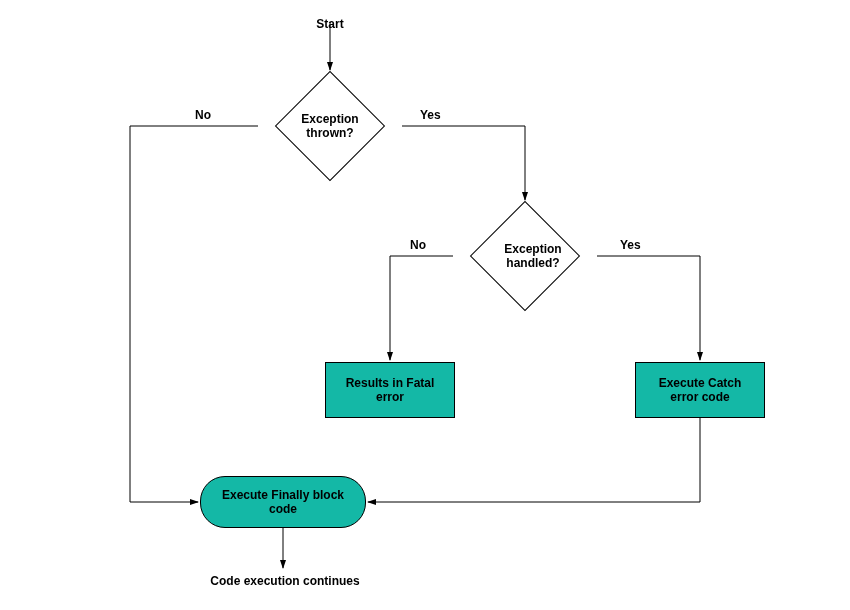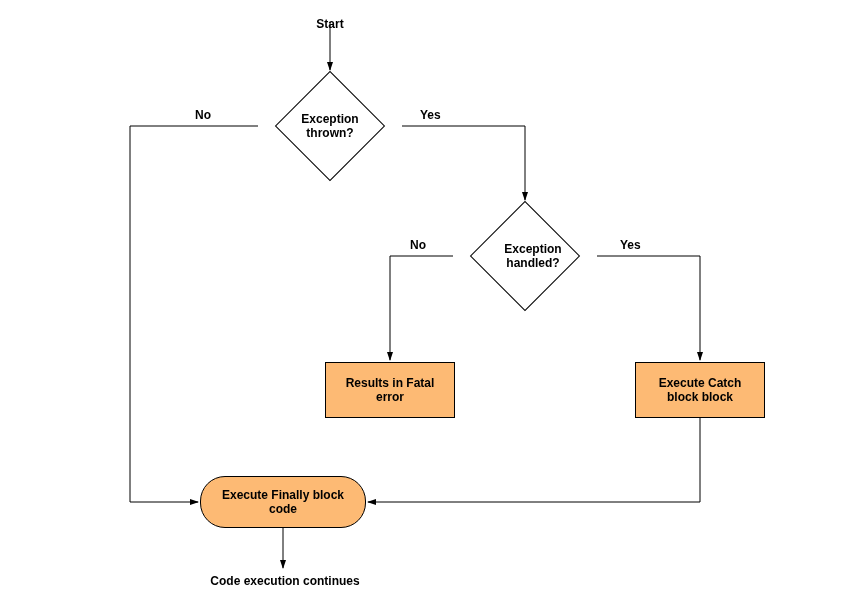--- a/index.html
+++ b/index.html
@@ -13,21 +13,21 @@
       position: relative;
     }
     .label {
       position: absolute;
       text-align: center;
       color: #000;
     }
     .box {
       position: absolute;
       border: 1px solid #000;
-      background: #fdba74;
+      background: #14b8a6;
       display: flex;
       align-items: center;
       justify-content: center;
       text-align: center;
       padding: 8px;
     }
     .diamond-shape {
       position: absolute;
       border: 1px solid #000;
       background: #fff;
@@ -93,20 +93,20 @@
   <div class="diamond-text" style="left:8px; top:0;">Exception handled?</div>
 </div>
 <div class="label" style="left:410px; top:238px;">No</div>
 <div class="label" style="left:620px; top:238px;">Yes</div>
 
 <div class="box" style="left:325px; top:362px; width:130px; height:56px;">
   <span>Results in Fatal error</span>
 </div>
 
 <div class="box" style="left:635px; top:362px; width:130px; height:56px;">
-  <span>Execute Catch block block</span>
+  <span>Execute Catch error code</span>
 </div>
 
 <div class="box" style="left:200px; top:476px; width:166px; height:52px;border-radius:25px;">
   <span>Execute Finally block code</span>
 </div>
 
 <div class="label" style="left:200px; top:574px; width:170px;text-align:center;">Code execution continues</div>
 
 </body></html>

